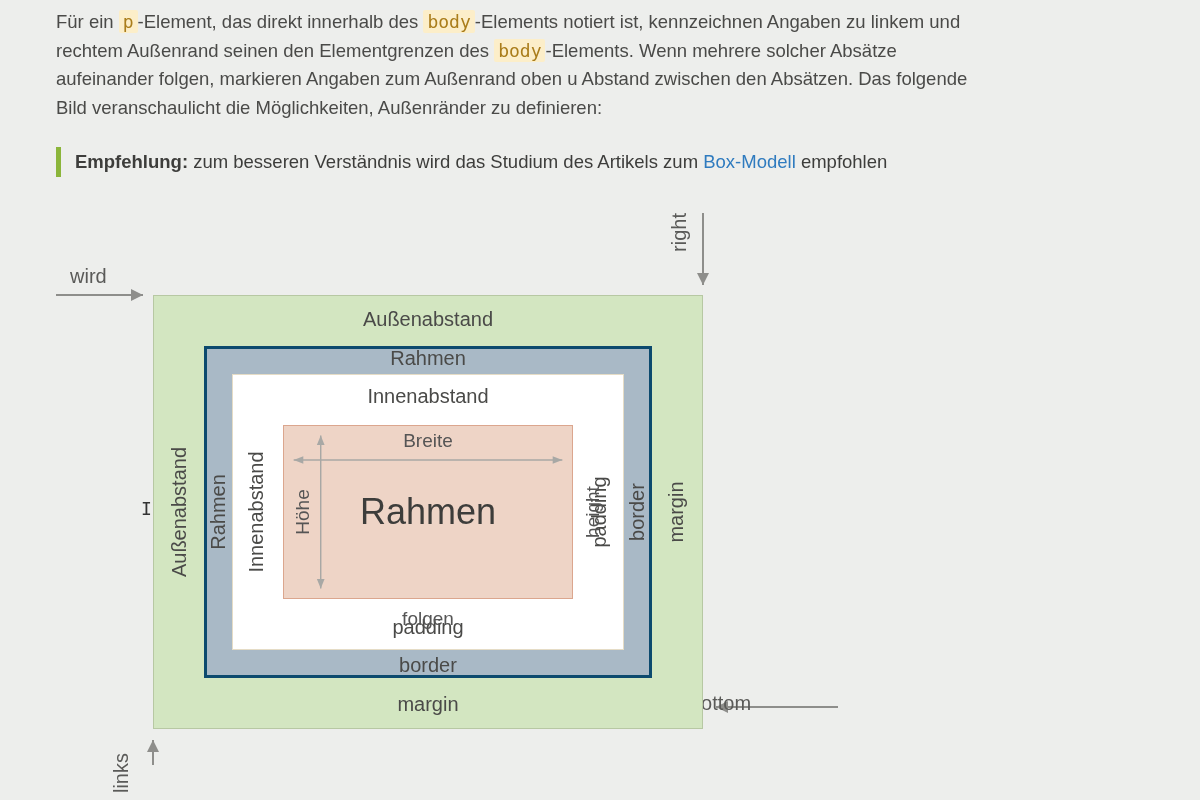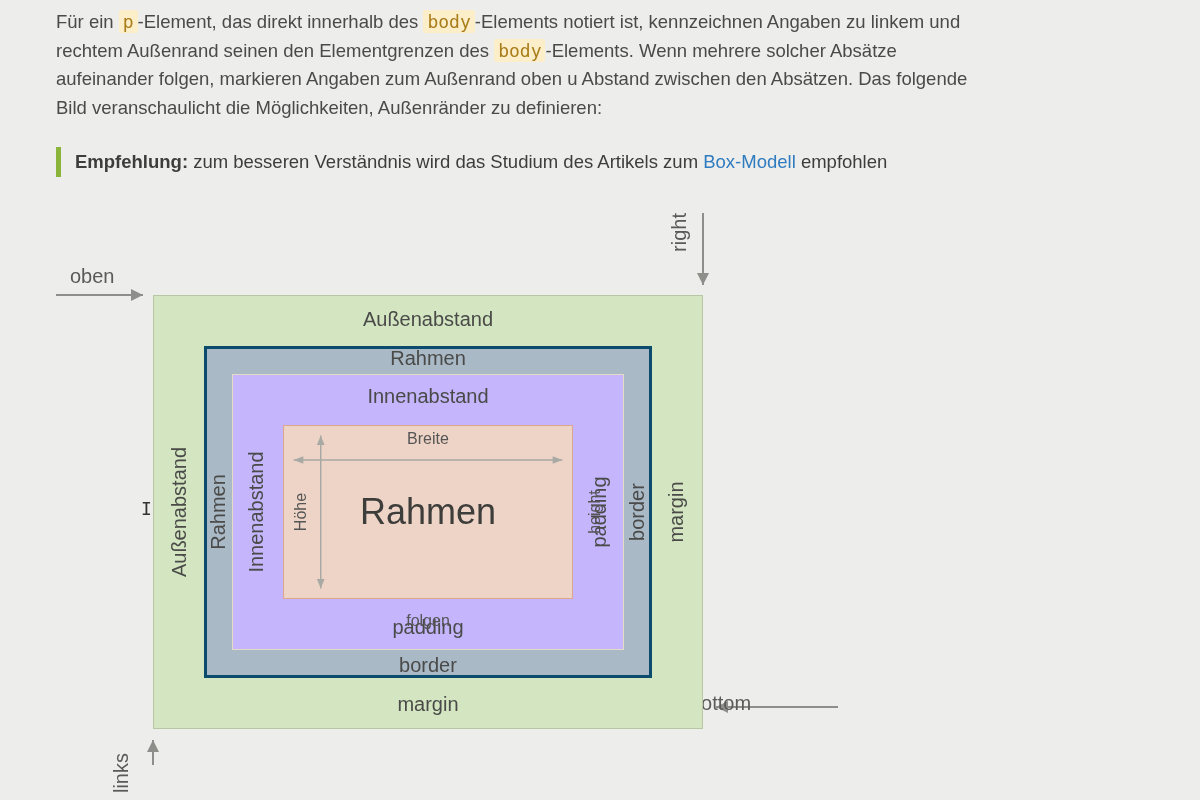--- a/index.html
+++ b/index.html
@@ -12,31 +12,31 @@
 
   
   .diag-wrap{position:relative;width:820px;height:570px;margin-top:6px;margin-left:-8px}
   .lbl{position:absolute;font-size:20px;color:#5a5a58}
   .vlbl{writing-mode:vertical-rl;transform:rotate(180deg)}
   .arrow{stroke:#8e8e8b;stroke-width:2;fill:none}
   .ahead{fill:#8e8e8b}
 
   .box-margin{position:absolute;left:105px;top:100px;width:550px;height:434px;background:#d3e6c1;border:1px solid #b7c8a3;box-sizing:border-box}
   .box-border{position:absolute;left:50px;top:50px;right:50px;bottom:50px;background:#a9b9c6;border:3px solid #0c4a6e;box-sizing:border-box}
-  .box-padding{position:absolute;left:25px;top:25px;right:25px;bottom:25px;background:#c4b5fd;border:1px solid #e5dcc6;box-sizing:border-box}
+  .box-padding{position:absolute;left:25px;top:25px;right:25px;bottom:25px;background:#ffffff;border:1px solid #e5dcc6;box-sizing:border-box}
   .box-content{position:absolute;left:50px;top:50px;right:50px;bottom:50px;background:#eed4c6;border:1px solid #dba68e;box-sizing:border-box;display:flex;align-items:center;justify-content:center}
   .box-content .inner{font-size:36px;color:#3d3d3b}
 
   .toplab{position:absolute;width:100%;text-align:center;font-size:20px;color:#4a4a48}
   .botlab{position:absolute;width:100%;text-align:center;font-size:20px;color:#4a4a48}
   .sidelab{position:absolute;font-size:20px;color:#4a4a48;writing-mode:vertical-rl;transform:rotate(180deg)}
 
   .dim-arrow{stroke:#a8a8a5;stroke-width:1.5;fill:none}
   .dim-head{fill:#a8a8a5}
-  .dimlab{position:absolute;font-size:16px;color:#555}
+  .dimlab{position:absolute;font-size:19px;color:#555}
 
   .cursor-ibeam{position:absolute;left:93px;top:303px;font-family:monospace;color:#333;font-size:18px;user-select:none}
 </style>
 </head>
 <body>
 
 <div class="page">
 
   <p class="lead">
     <span>Für ein </span><code class="hl">p</code><span>-Element, das direkt innerhalb des </span><code class="hl">body</code><span>-Elements notiert ist, kennzeichnen Angaben zu linkem und rechtem Außenrand seinen den Elementgrenzen des </span><code class="hl">body</code><span>-Elements. Wenn mehrere solcher Absätze aufeinander folgen, markieren Angaben zum Außenrand oben u  Abstand zwischen den Absätzen. Das folgende Bild veranschaulicht die Möglichkeiten, Außenränder zu definieren:</span>
@@ -56,21 +56,21 @@
       <line class="arrow" x1="655" y1="18" x2="655" y2="90"></line>
       <polygon class="ahead" points="655,90 649,78 661,78"></polygon>
 
       <line class="arrow" x1="790" y1="512" x2="668" y2="512"></line>
       <polygon class="ahead" points="668,512 680,506 680,518"></polygon>
 
       <line class="arrow" x1="105" y1="620" x2="105" y2="545"></line>
       <polygon class="ahead" points="105,545 99,557 111,557"></polygon>
     </svg>
 
-    <span class="lbl" style="left:22px;top:70px">oben</span>
+    <span class="lbl" style="left:22px;top:70px">wird</span>
     <span class="lbl vlbl" style="left:620px;top:18px">right</span>
     <span class="lbl" style="left:642px;top:497px">bottom</span>
     <span class="lbl vlbl" style="left:62px;top:558px">links</span>
 
     <div class="box-margin">
       <span class="toplab" style="top:12px">Außenabstand</span>
       <span class="sidelab" style="left:14px;top:50%;transform:translateY(-50%) rotate(180deg)">Außenabstand</span>
       <span class="sidelab" style="right:14px;top:50%;transform:translateY(-50%) rotate(180deg)">margin</span>
       <span class="botlab" style="bottom:12px">margin</span>
 

